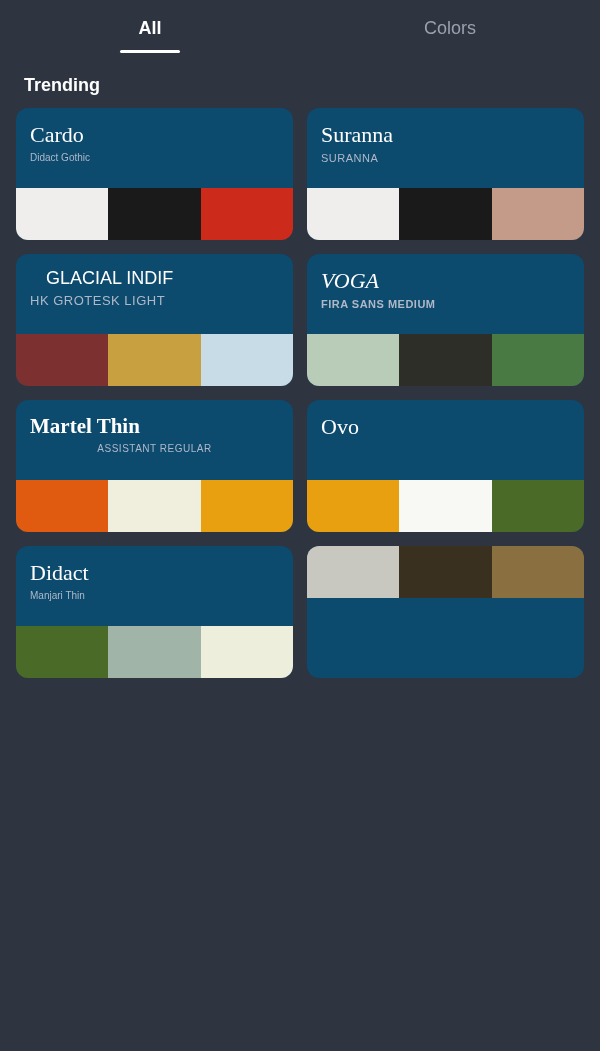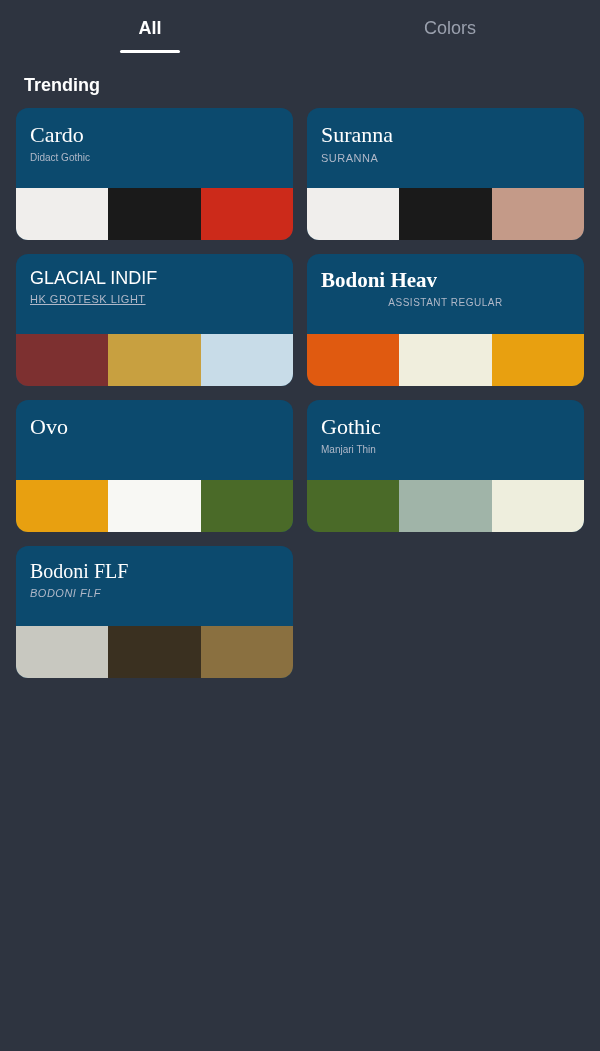--- a/index.html
+++ b/index.html
@@ -97,30 +97,30 @@
       height: 52px;
     }
 
     .color-swatch {
       flex: 1;
     }
 
     
     .font-cardo { font-family: Georgia, serif; }
     .font-suranna { font-family: Georgia, serif; }
-    .font-glacial { font-family: Arial, sans-serif; text-transform: uppercase; font-size: 18px; }
+    .font-glacial { font-family: Arial, sans-serif; text-transform: uppercase; font-size: 18px; margin-left: 16px; }
     .font-voga { font-family: Georgia, serif; font-style: italic; }
     .font-martel { font-family: Georgia, serif; font-weight: 900; font-size: 21px; }
     .font-ovo { font-family: Georgia, serif; font-size: 22px; }
     .font-belleza { font-family: Georgia, serif; font-size: 22px; }
     .font-bodoni { font-family: 'Book Antiqua', Palatino, serif; font-size: 20px; }
     .font-bodoni-sub { font-style: italic; text-transform: uppercase; }
     .font-assistant { text-transform: uppercase; letter-spacing: 0.5px; text-align: center; }
     .font-fira { text-transform: uppercase; font-weight: 600; font-size: 11px; letter-spacing: 0.5px; }
-    .font-hk { text-transform: uppercase; font-size: 11px; letter-spacing: 0.5px; text-decoration: underline; }
+    .font-hk { text-transform: uppercase; font-size: 13px; letter-spacing: 0.5px; }
   </style>
 </head>
 <body>
 
 <div class="tab-bar">
   <div class="tab-item active">
     <span>All</span>
   </div>
   <div class="tab-item">
     <span>Colors</span>
@@ -158,54 +158,61 @@
         <div class="card-subtitle font-hk">HK GROTESK LIGHT</div>
       </div>
       <div class="color-row">
         <div class="color-swatch" style="background-color: rgb(125, 48, 48);"></div>
         <div class="color-swatch" style="background-color: rgb(200, 160, 64);"></div>
         <div class="color-swatch" style="background-color: rgb(200, 220, 232);"></div>
       </div>
     </div>
     <div class="card">
       <div class="card-text-area">
-        <div class="card-title font-martel">Bodoni Heav</div>
+        <div class="card-title font-voga">VOGA</div>
+        <div class="card-subtitle font-fira">FIRA SANS MEDIUM</div>
+      </div>
+      <div class="color-row">
+        <div class="color-swatch" style="background-color: rgb(184, 204, 184);"></div>
+        <div class="color-swatch" style="background-color: rgb(46, 46, 40);"></div>
+        <div class="color-swatch" style="background-color: rgb(74, 122, 68);"></div>
+      </div>
+    </div>
+    <div class="card">
+      <div class="card-text-area">
+        <div class="card-title font-martel">Martel Thin</div>
         <div class="card-subtitle font-assistant">ASSISTANT REGULAR</div>
       </div>
       <div class="color-row">
         <div class="color-swatch" style="background-color: rgb(224, 90, 16);"></div>
         <div class="color-swatch" style="background-color: rgb(240, 238, 221);"></div>
         <div class="color-swatch" style="background-color: rgb(232, 160, 16);"></div>
       </div>
     </div>
     <div class="card">
       <div class="card-text-area">
         <div class="card-title font-ovo">Ovo</div>
       </div>
       <div class="color-row">
         <div class="color-swatch" style="background-color: rgb(232, 160, 16);"></div>
         <div class="color-swatch" style="background-color: rgb(248, 248, 244);"></div>
         <div class="color-swatch" style="background-color: rgb(74, 106, 40);"></div>
       </div>
     </div>
     <div class="card">
       <div class="card-text-area">
-        <div class="card-title font-belleza">Gothic</div>
+        <div class="card-title font-belleza">Didact</div>
         <div class="card-subtitle ">Manjari Thin</div>
       </div>
       <div class="color-row">
         <div class="color-swatch" style="background-color: rgb(74, 106, 40);"></div>
         <div class="color-swatch" style="background-color: rgb(160, 180, 168);"></div>
         <div class="color-swatch" style="background-color: rgb(238, 238, 221);"></div>
       </div>
     </div>
     <div class="card">
-      <div class="card-text-area">
-        <div class="card-title font-bodoni">Bodoni FLF</div>
-        <div class="card-subtitle font-bodoni-sub" style="font-style: italic; text-transform: uppercase; font-size: 11px; letter-spacing: 0.5px;">BODONI FLF</div>
-      </div>
       <div class="color-row">
         <div class="color-swatch" style="background-color: rgb(200, 200, 192);"></div>
         <div class="color-swatch" style="background-color: rgb(58, 48, 32);"></div>
         <div class="color-swatch" style="background-color: rgb(138, 112, 64);"></div>
       </div>
     </div>
   </div>
 
 </body></html>

